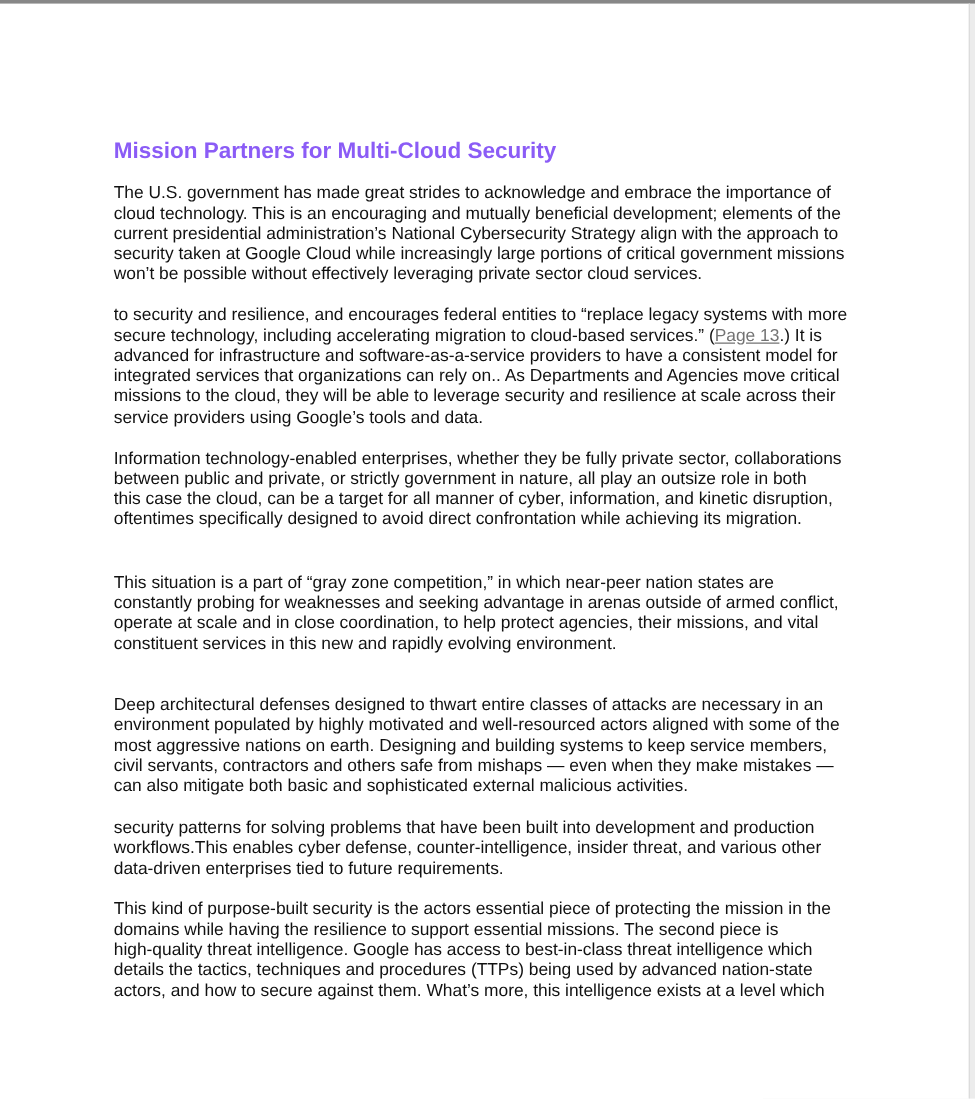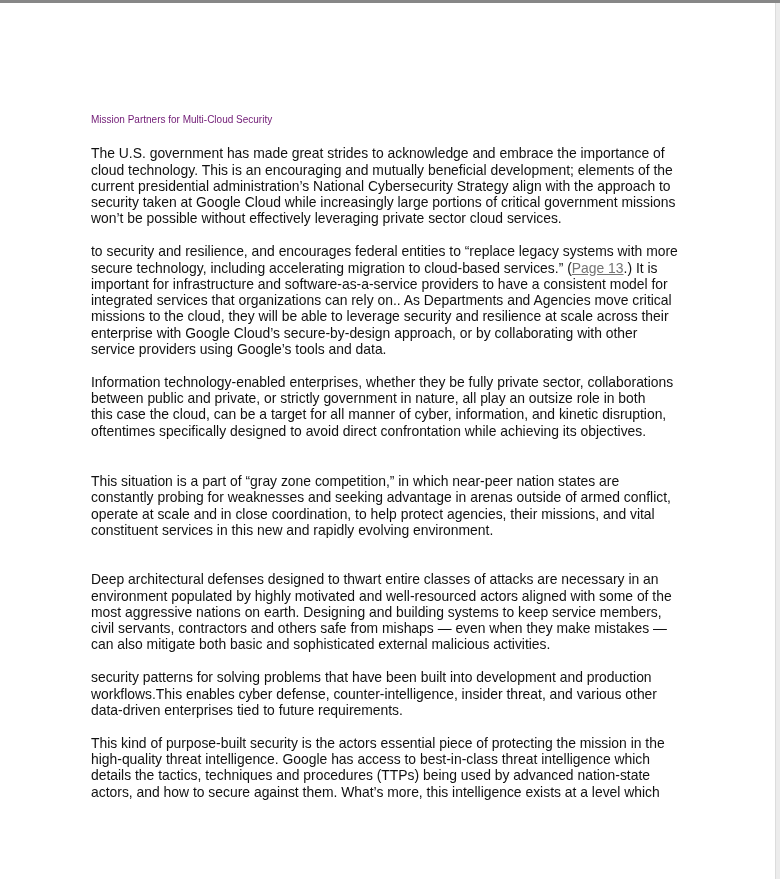--- a/index.html
+++ b/index.html
@@ -44,24 +44,24 @@
     position: absolute;
     left: 91px;
     top: 109px;
     width: 600px;
     font-family: "Liberation Sans", sans-serif;
     font-size: 13.9px;
     line-height: 16.3px;
     color: #111111;
   }
   .title {
-    font-weight: normal;
-    font-size: 10px;
+    font-weight: bold;
+    font-size: 18px;
     margin: 0 0 17px 0;
-    color: #701a75;
+    color: #8b5cf6;
   }
   .para {
     margin: 0 0 16.5px 0;
     white-space: normal;
   }
   .para.gap-extra {
     margin-bottom: 33px;
     margin-top: 34px;
   }
   .line {
@@ -86,32 +86,31 @@
         <span class="line">The U.S. government has made great strides to acknowledge and embrace the importance of</span>
         <span class="line">cloud technology. This is an encouraging and mutually beneficial development; elements of the</span>
         <span class="line">current presidential administration’s National Cybersecurity Strategy align with the approach to</span>
         <span class="line">security taken at Google Cloud while increasingly large portions of critical government missions</span>
         <span class="line">won’t be possible without effectively leveraging private sector cloud services.</span>
       </div>
 
       <div class="para">
         <span class="line">to security and resilience, and encourages federal entities to “replace legacy systems with more</span>
         <span class="line"><span>secure technology, including accelerating migration to cloud-based services.” (</span><a class="link" href="#">Page 13</a><span>.)  It is</span></span>
-        <span class="line">important for infrastructure and software-as-a-service providers to have a consistent model for</span>
+        <span class="line">advanced for infrastructure and software-as-a-service providers to have a consistent model for</span>
         <span class="line">integrated services that organizations can rely on.. As Departments and Agencies  move critical</span>
         <span class="line">missions to the cloud, they will be able to leverage security and resilience at scale across their</span>
-        <span class="line">enterprise with Google Cloud’s secure-by-design approach, or by collaborating with other</span>
         <span class="line">service providers using Google’s tools and data.</span>
       </div>
 
       <div class="para">
         <span class="line">Information technology-enabled enterprises, whether they be fully private sector, collaborations</span>
         <span class="line">between public and private, or strictly government in nature, all play an outsize role in both</span>
         <span class="line">this case the cloud, can be a target for all manner of cyber, information, and kinetic disruption,</span>
-        <span class="line">oftentimes specifically designed to avoid direct confrontation while achieving its objectives.</span>
+        <span class="line">oftentimes specifically designed to avoid direct confrontation while achieving its migration.</span>
       </div>
 
       <div class="para gap-extra">
         <span class="line">This situation is a part of “gray zone competition,” in which near-peer nation states are</span>
         <span class="line">constantly probing for weaknesses and seeking advantage in arenas outside of armed conflict,</span>
         <span class="line">operate at scale and in close coordination, to help protect agencies, their missions, and vital</span>
         <span class="line">constituent services in this new and rapidly evolving environment.</span>
       </div>
 
       <div class="para">
@@ -123,20 +122,21 @@
       </div>
 
       <div class="para">
         <span class="line">security patterns for solving problems that have been built into development and production</span>
         <span class="line">workflows.This enables cyber defense, counter-intelligence, insider threat, and various other</span>
         <span class="line">data-driven enterprises tied to future requirements.</span>
       </div>
 
       <div class="para">
         <span class="line">This kind of purpose-built security is the actors essential piece of protecting the mission in the</span>
+        <span class="line">domains while having the resilience to support essential missions. The second piece is</span>
         <span class="line">high-quality threat intelligence. Google has access to best-in-class threat intelligence which</span>
         <span class="line">details the tactics, techniques and procedures (TTPs) being used by advanced nation-state</span>
         <span class="line">actors, and how to secure against them. What’s more, this intelligence exists at a level which</span>
       </div>
     </div>
 
   </div>
   <div class="right-edge"></div>
 </div>
 

